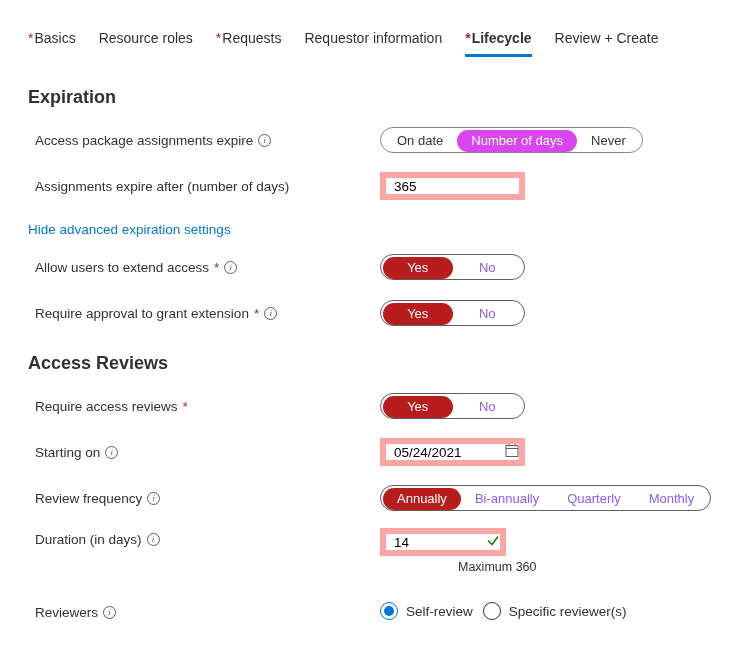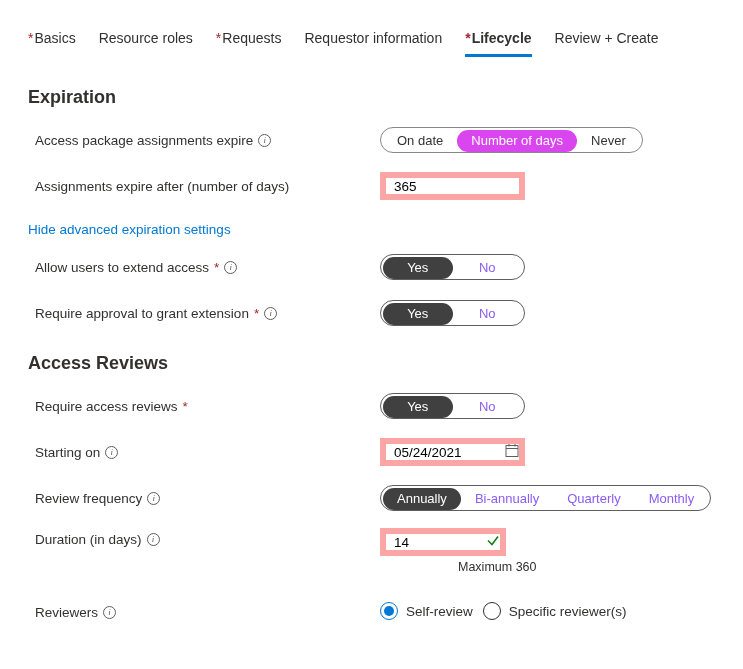--- a/index.html
+++ b/index.html
@@ -82,21 +82,21 @@
   }
   .pill {
     padding: 2px 14px;
     color: #8b5cf6;
     font-size: 13px;
     cursor: pointer;
     border-radius: 999px;
     line-height: 18px;
   }
   .pill.active {
-    background: #404040;
+    background: #b91c1c;
     color: #ffffff;
   }
   .pill.blue.active {
     background: #d946ef;
   }
   .pill-group.blue { border-color: #8a8886; }
   .pill-group.blue .pill { color: #333; }
   .pill-group.blue .pill.active { color: #fff; }
   
   .text-input {

